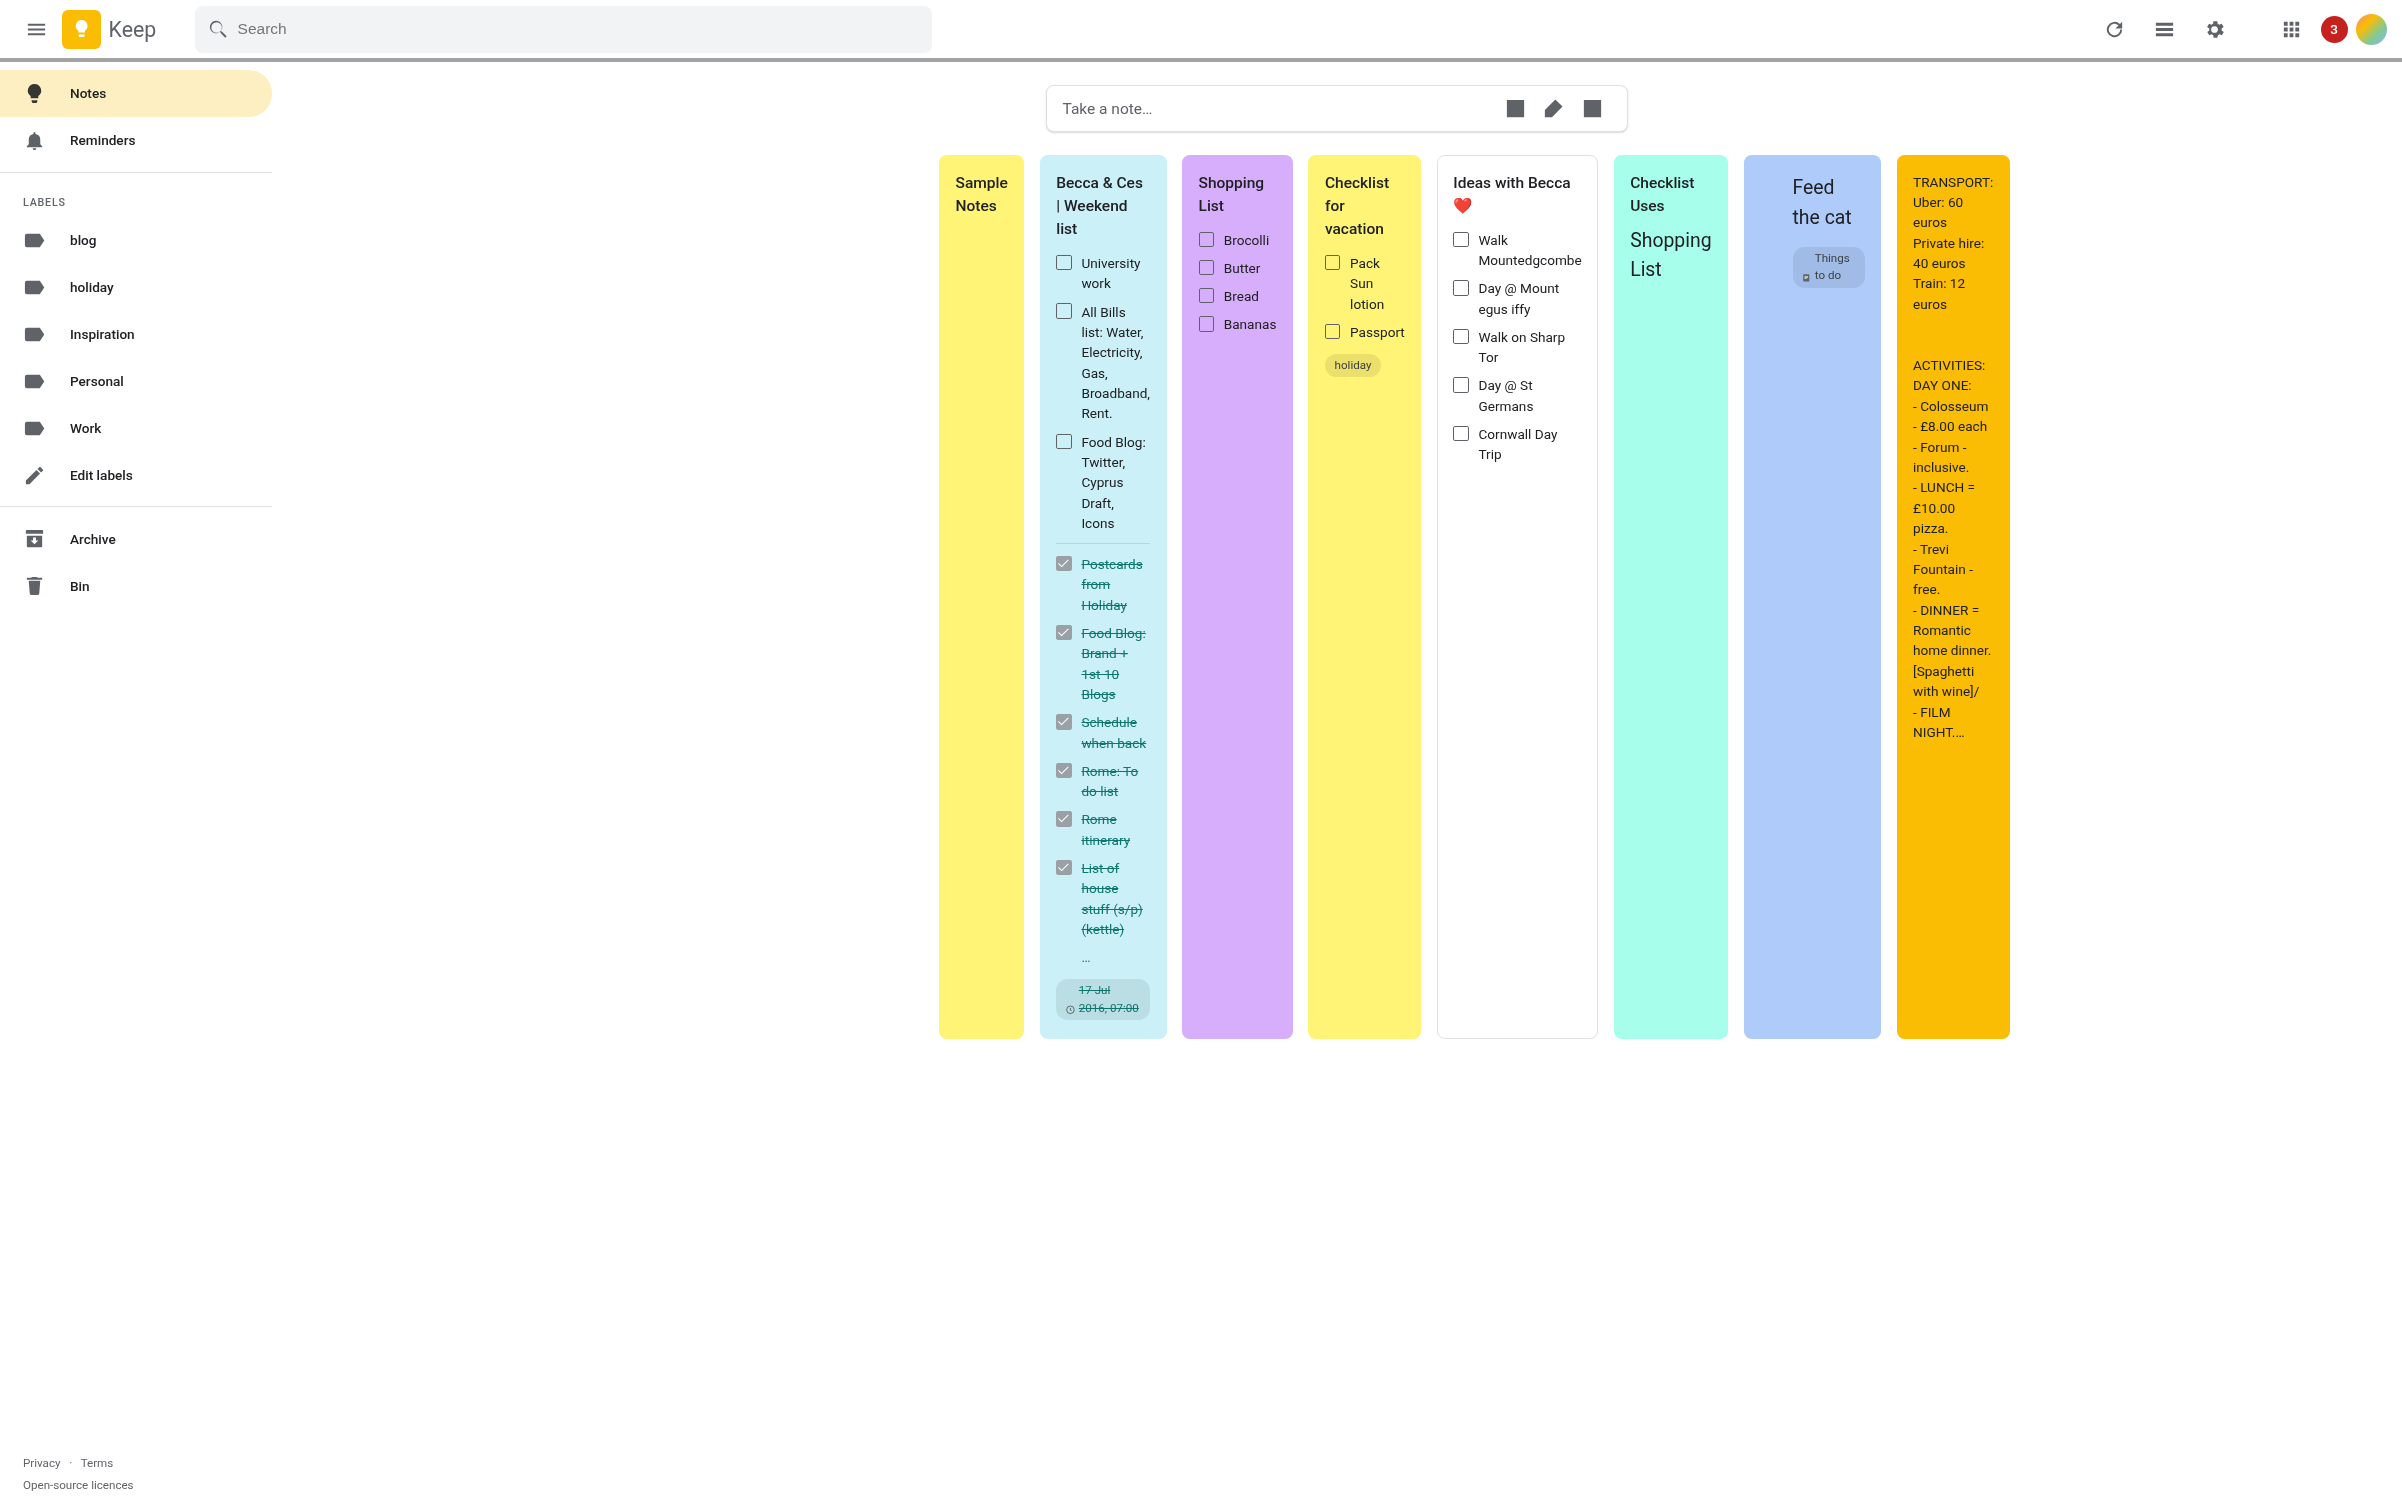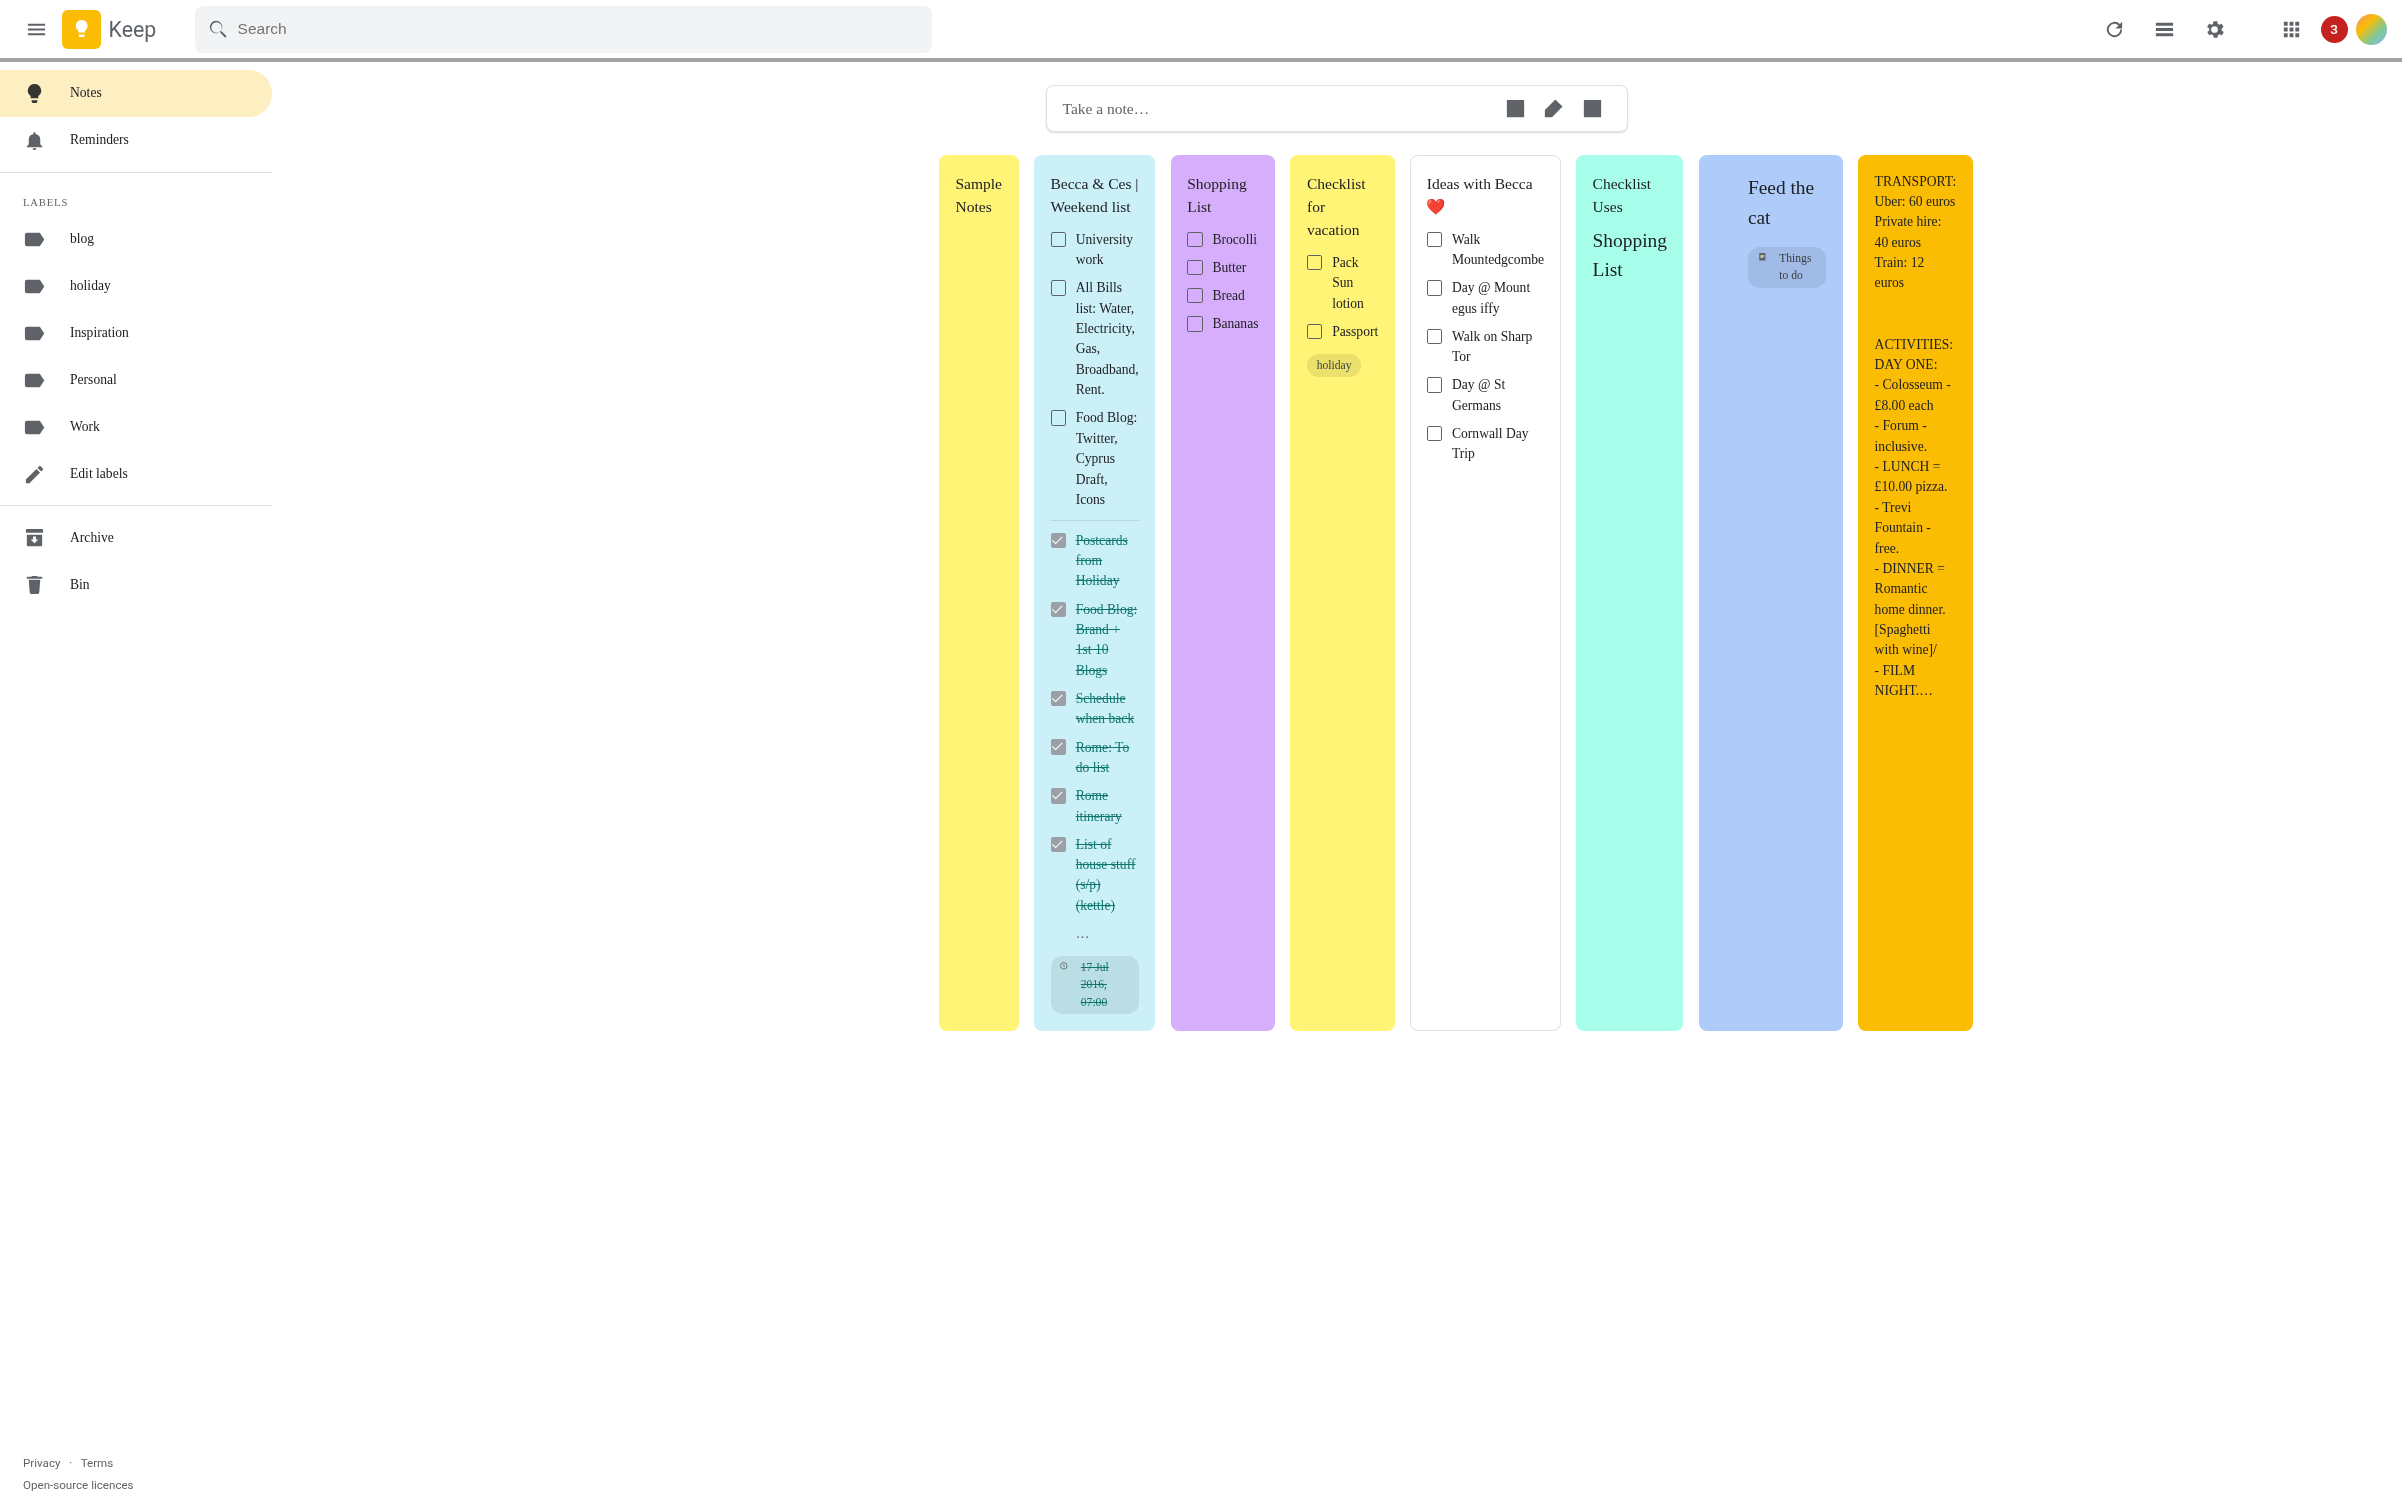--- a/index.html
+++ b/index.html
@@ -10,21 +10,21 @@
 .logo-img { width: 39px; height: 39px; background: #fbbc04; border-radius: 5.8px; display: flex; align-items: center; justify-content: center; }
 .app-name { font-size: 21.3px; color: #5f6368; margin-left: 7.8px; }
 .searchbar { flex: 1; max-width: 737px; margin-left: 39px; margin-right: 39px; background: #f1f3f4; border-radius: 7.8px; display: flex; align-items: center; padding: 0 11.6px; height: 47px; }
 .searchbar input { border: none; background: transparent; flex: 1; font-size: 15.5px; padding: 11.6px 7.8px; outline: none; color: #5f6368; }
 .header-actions { display: flex; align-items: center; gap: 7.8px; margin-left: auto; }
 .icon-btn { padding: 9.7px; cursor: pointer; border-radius: 50%; display: inline-flex; }
 .spacer-small { width: 19.4px; }
 .badge-num { width: 27px; height: 27px; background: #c5221f; color: #fff; border-radius: 50%; display: flex; align-items: center; justify-content: center; font-size: 13.6px; font-weight: 500; }
 .avatar { width: 31px; height: 31px; border-radius: 50%; background: linear-gradient(135deg,#f28b82,#fbbc04,#81c995,#8ab4f8); }
 
-.main { display: flex; height: calc(100vh - 62px); overflow: hidden; font-family: Liberation Serif, serif; }
+.main { display: flex; height: calc(100vh - 62px); overflow: hidden; }
 .sidebar { width: 272px; padding-top: 7.8px; overflow-y: auto; flex-shrink:0;}
 .sidebar-item { display: flex; align-items: center; height: 47px; padding-left: 23px; border-top-right-radius: 23px; border-bottom-right-radius: 23px; cursor: pointer; color: #202124; font-size: 13.6px; font-weight: 500; }
 .sidebar-item.active { background: #feefc3; }
 .sidebar-item .s-icon { width: 47px; display:flex; }
 .labels-header { font-size: 10.7px; font-weight: 500; color: #5f6368; letter-spacing: 0.8px; padding: 15.5px 23px 7.8px; }
 .divider { height: 1px; background: #e0e0e0; margin: 7.8px 0; }
 .footer-links { position: fixed; bottom: 9.7px; left: 23px; font-size: 11.6px; color: #5f6368; line-height: 1.9; }
 .footer-links a { color: #5f6368; text-decoration: none; cursor:pointer; }
 
 .content { flex: 1; overflow-y: auto; padding: 23px 78px; }
@@ -44,21 +44,21 @@
 .note.orange { background: #fbbc04; }
 .note-title { font-size: 15.5px; font-weight: 500; margin-bottom: 7.8px; color: #202124; }
 .note-subtitle { font-size: 19.4px; color: #202124; margin-top: 1.9px; }
 .checklist { list-style: none; }
 .checklist li { display: flex; align-items: flex-start; gap: 9.7px; padding: 3.9px 0; }
 .checkbox-empty { width: 15.5px; height: 15.5px; border: 1.9px solid #5f6368; border-radius: 1.9px; flex-shrink: 0; margin-top: 1.9px; }
 .checkbox-checked { width: 15.5px; height: 15.5px; border: 1.9px solid #9aa0a6; background: #9aa0a6; border-radius: 1.9px; flex-shrink: 0; margin-top: 1.9px; position: relative; }
 .checkbox-checked::after { content: ''; position: absolute; left: 3.9px; top: 0px; width: 3.9px; height: 8.7px; border: solid #fff; border-width: 0 1.9px 1.9px 0; transform: rotate(45deg); }
 .done-text { text-decoration: line-through; color: #0f766e; }
 .item-sep { height: 1px; background: rgba(0,0,0,.1); margin: 5.8px 0; }
-.chip { display: inline-flex; align-items: flex-start; background: rgba(0,0,0,.08); border-radius: 11.6px; padding: 2.9px 9.7px; font-size: 11.6px; color: #3c4043; margin-top: 7.8px; gap:13px;}
+.chip { display: inline-flex; align-items: flex-end; background: rgba(0,0,0,.08); border-radius: 11.6px; padding: 2.9px 9.7px; font-size: 11.6px; color: #3c4043; margin-top: 7.8px; gap:4px;}
 .chip.reminder { }
 .overflow-note { color: #5f6368; }
 .body-text { white-space: pre-line; color: #202124; }
 
 svg { display: block; }
 .ic-gray { fill: #5f6368; }
 </style>
 </head>
 <body>
 

